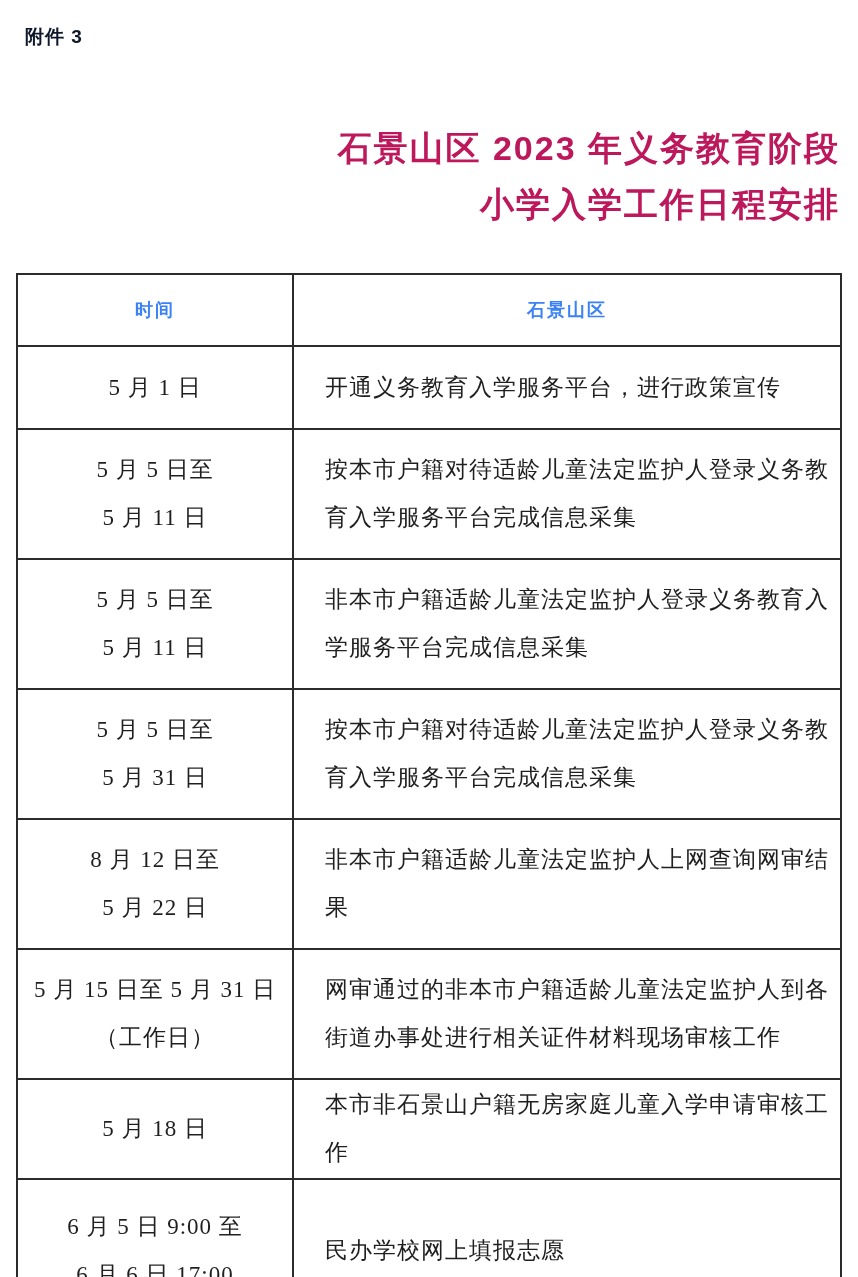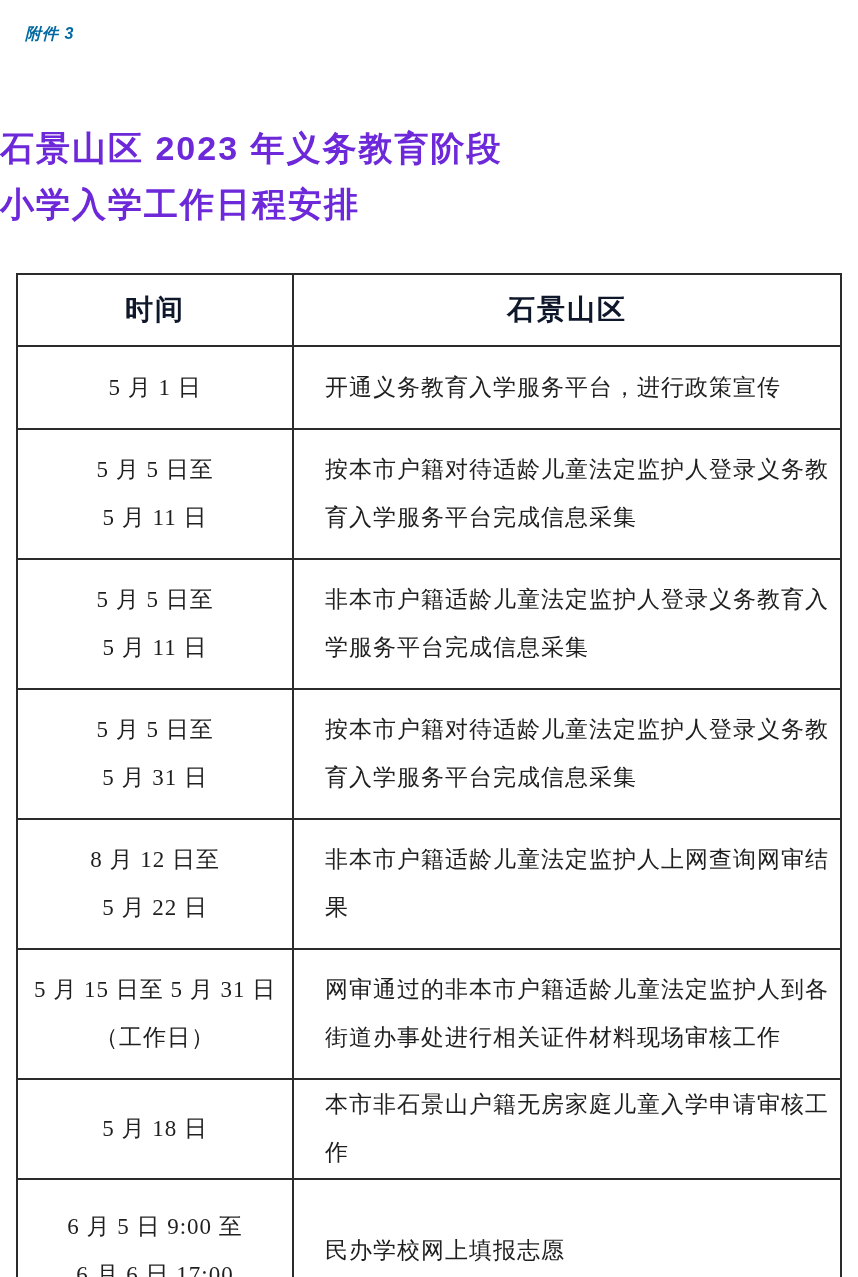--- a/index.html
+++ b/index.html
@@ -17,38 +17,37 @@
     overflow: hidden;
     font-family: "Liberation Serif", "DejaVu Serif", serif;
   }
 
   .attachment {
     position: absolute;
     top: 24px;
     left: 25px;
     font-family: "Liberation Sans", "DejaVu Sans", sans-serif;
     font-weight: 700;
-    font-size: 16px;
+    font-size: 19px;
     letter-spacing: 1px;
-    color: #0369a1;
-    font-style: italic;
+    color: #0f172a;
   }
 
   .title {
     position: absolute;
     top: 120px;
     left: 0;
     width: 840px;
-    text-align: left;
+    text-align: right;
     font-family: "Liberation Sans", "DejaVu Sans", sans-serif;
     font-weight: 700;
     font-size: 34px;
     line-height: 56px;
     letter-spacing: 2px;
-    color: #6d28d9;
+    color: #be185d;
   }
   .title .title-line { display: block; }
 
   table.schedule {
     position: absolute;
     top: 273px;
     left: 16px;
     width: 824px;
     border-collapse: collapse;
     table-layout: fixed;
@@ -62,24 +61,24 @@
   }
 
   col.col-time { width: 276px; }
   col.col-task { width: 548px; }
 
   thead tr { height: 72px; }
 
   thead th {
     font-family: "Liberation Sans", "DejaVu Sans", sans-serif;
     font-weight: 700;
-    font-size: 28px;
+    font-size: 18px;
     letter-spacing: 2px;
     text-align: center;
-    color: #0f172a;
+    color: #3b82f6;
   }
 
   tbody tr:nth-child(1) { height: 83px; }
   tbody tr:nth-child(2) { height: 97px; }
   tbody tr:nth-child(3) { height: 97px; }
   tbody tr:nth-child(4) { height: 98px; }
   tbody tr:nth-child(5) { height: 101px; }
   tbody tr:nth-child(6) { height: 98px; }
   tbody tr:nth-child(7) { height: 100px; }
   tbody tr:nth-child(8) { height: 143px; }

